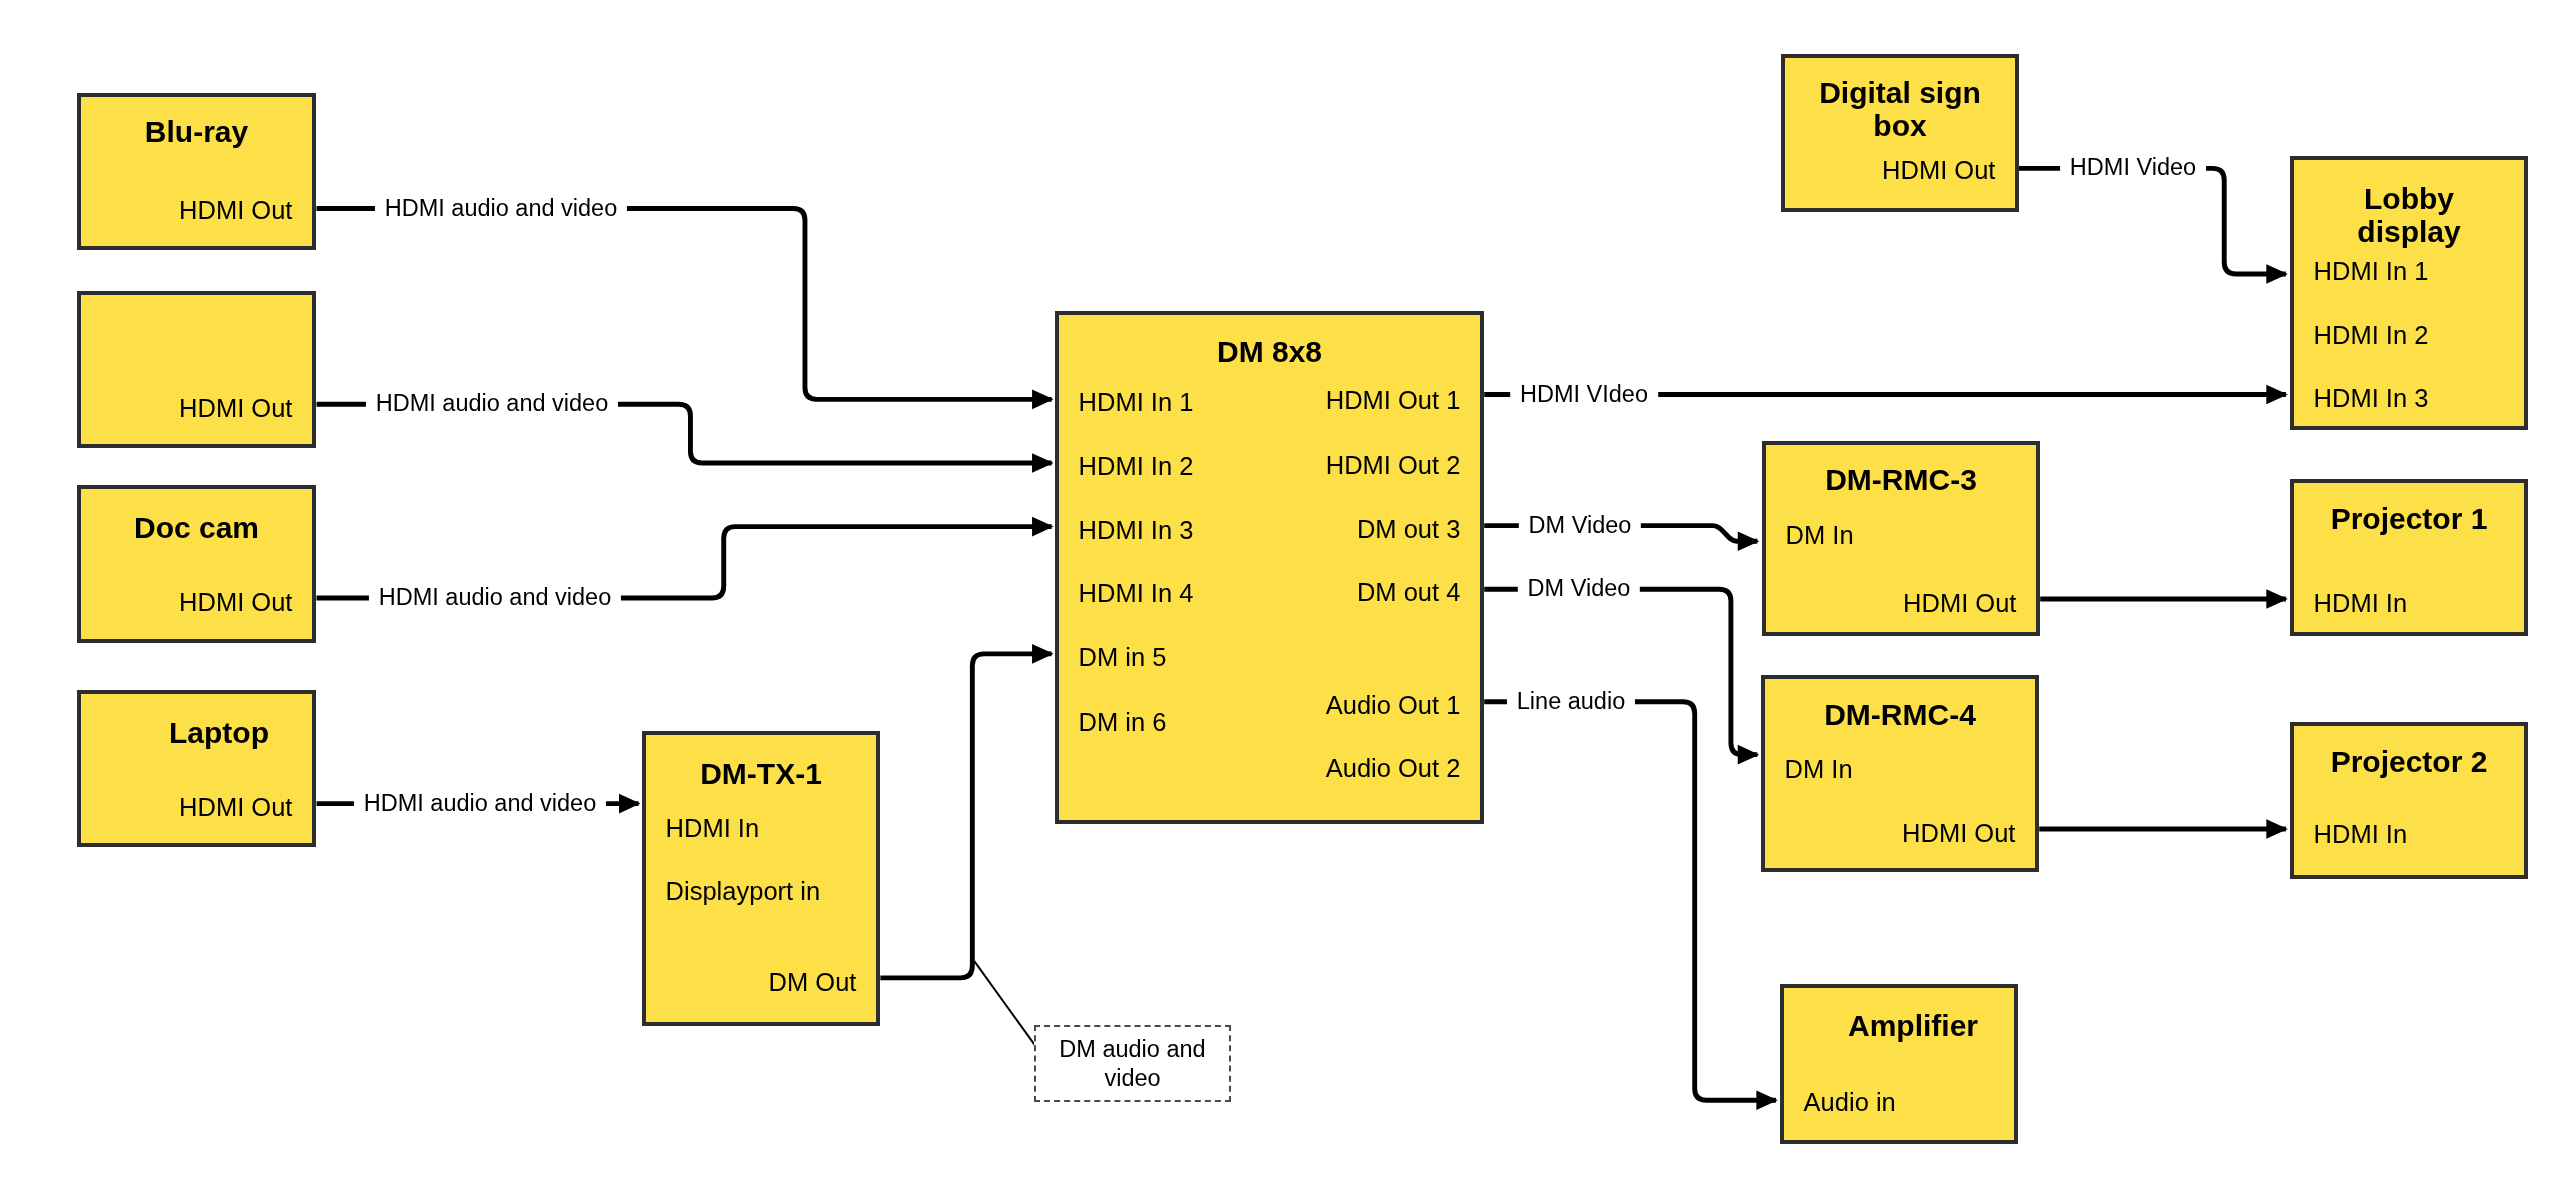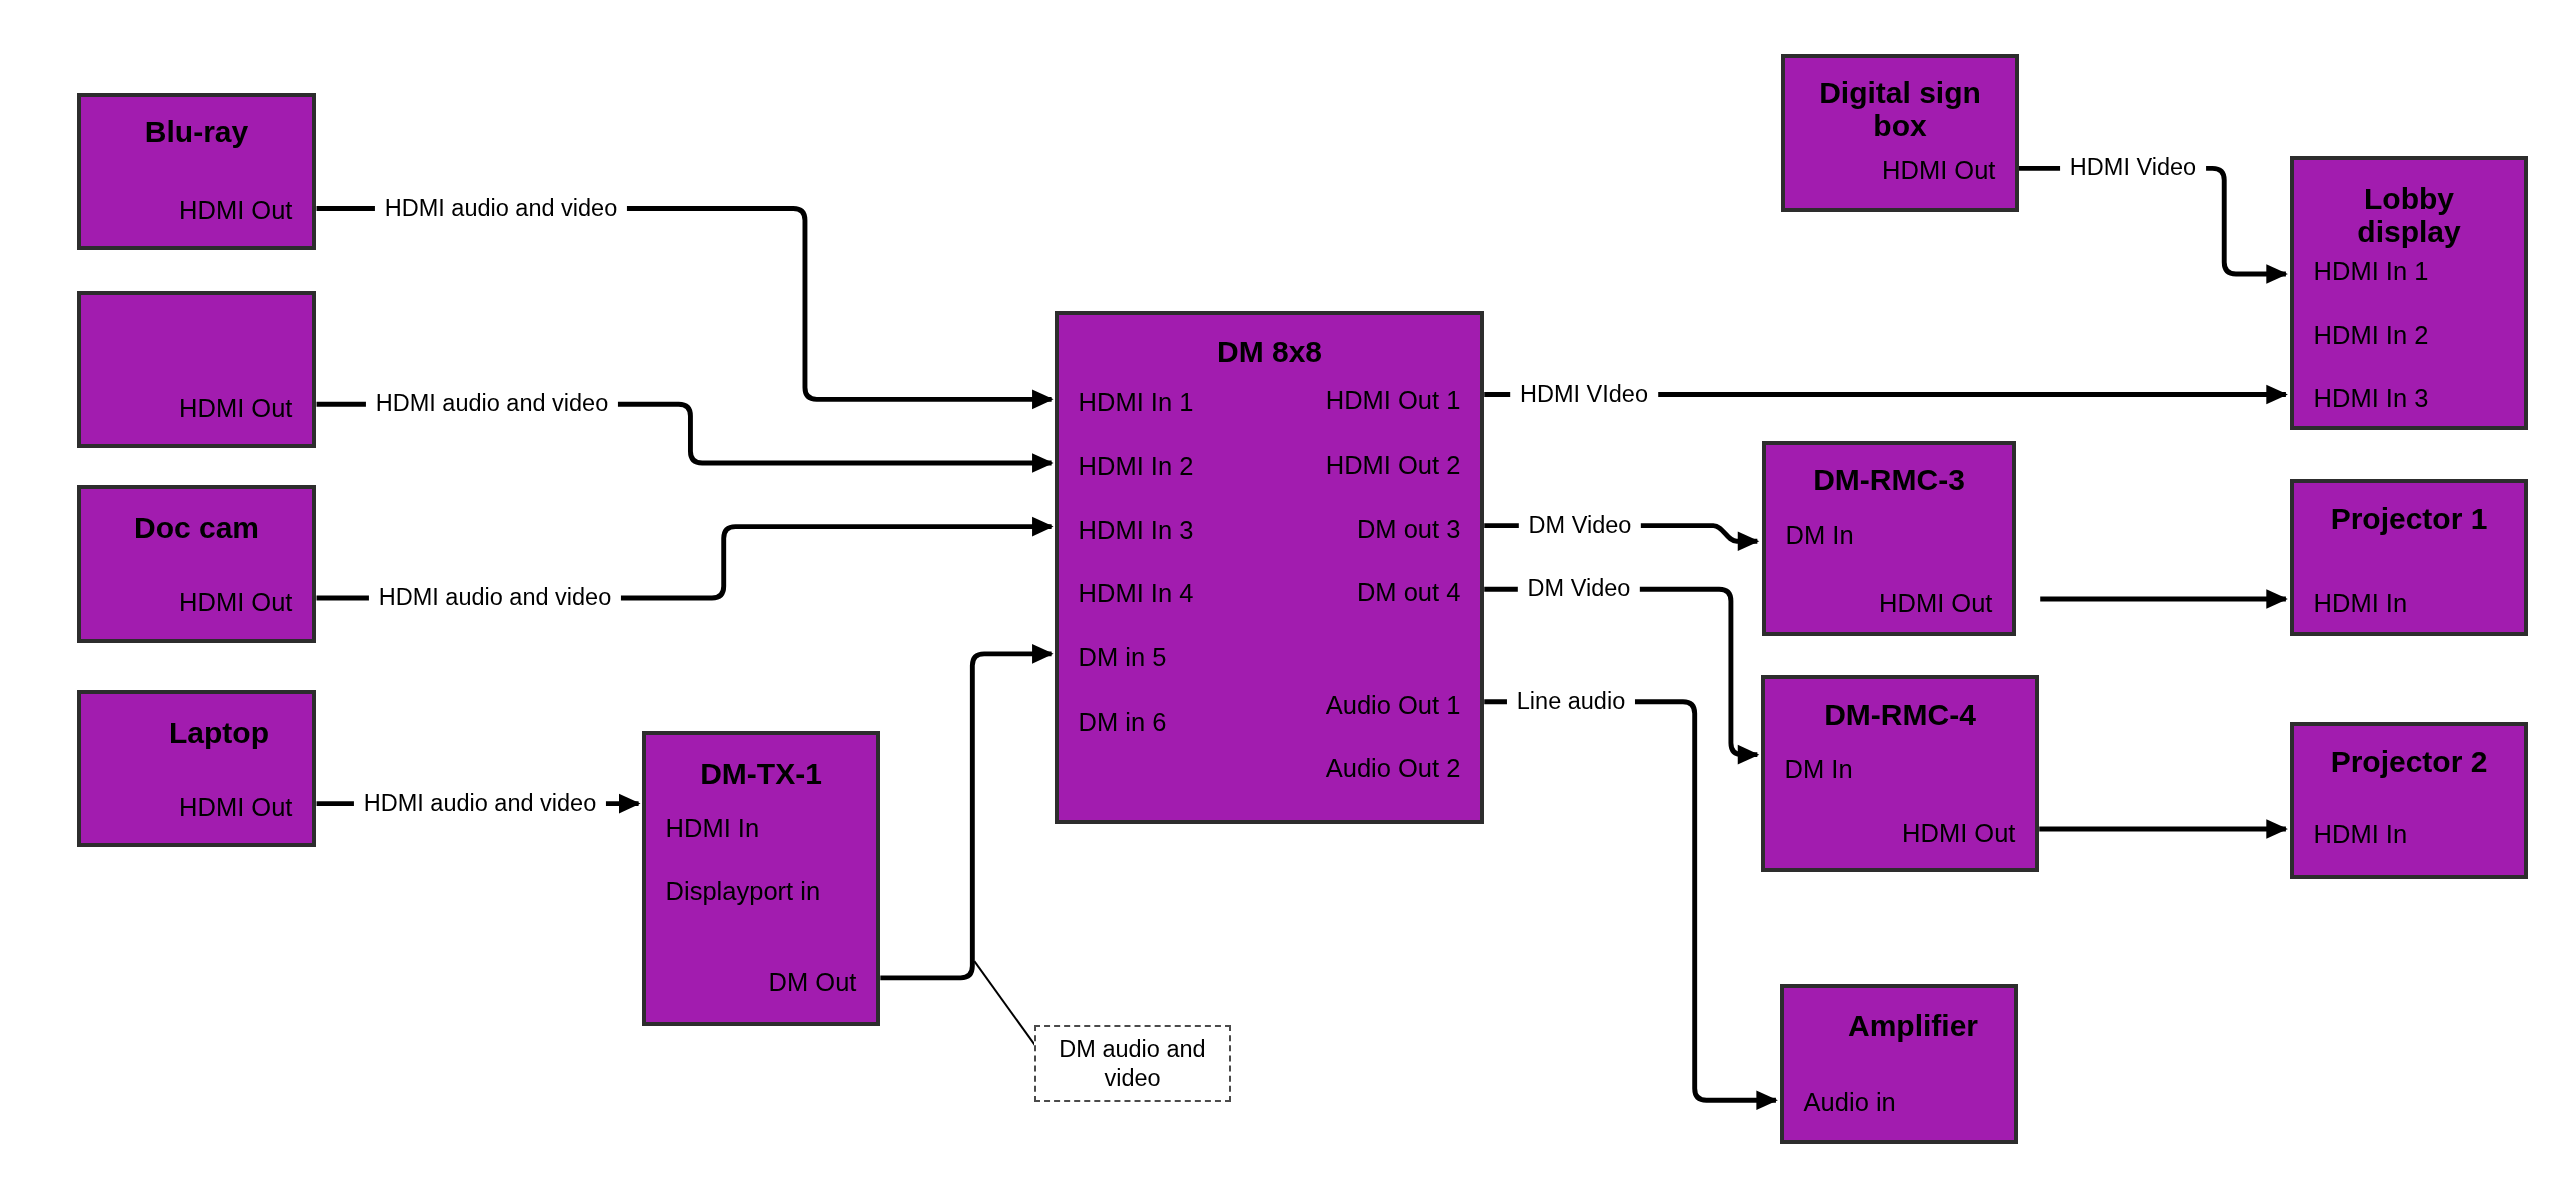--- a/index.html
+++ b/index.html
@@ -2,21 +2,21 @@
 <html><head>
 <meta charset="utf-8">
 <style>
   html,body { margin:0; padding:0; background:#fff; }
   .canvas {
     position:relative; width:2576px; height:1201px; background:#ffffff;
     font-family:"Liberation Sans", sans-serif; color:#000; overflow:hidden;
   }
   svg.wires { position:absolute; left:0; top:0; z-index:1; }
   .node {
-    position:absolute; background:#a21caf; border:4.9px solid #2d2d2d;
+    position:absolute; background:#fde047; border:4.9px solid #2d2d2d;
     box-sizing:border-box; z-index:2;text-decoration:underline;
   }
   .title {
     position:absolute; left:0; right:0; text-align:center;
     font-weight:700; font-size:30px; line-height:33px;
   }
   .port {
     position:absolute; font-size:25.5px; line-height:31px; white-space:nowrap;
   }
   .port.l { left:19.6px; }
@@ -108,21 +108,21 @@
     <div class="port r" style="top:97px;">HDMI Out</div>
   </div>
 
   <div class="node" style="left:2290px; top:156px; width:238px; height:274px;">
     <div class="title" style="top:21.5px; padding:0 47px;">Lobby display</div>
     <div class="port l" style="top:96px;">HDMI In 1</div>
     <div class="port l" style="top:160px;">HDMI In 2</div>
     <div class="port l" style="top:223px;">HDMI In 3</div>
   </div>
 
-  <div class="node" style="left:1762px; top:441px; width:254px; height:195px;">
+  <div class="node" style="left:1762px; top:441px; width:278px; height:195px;">
     <div class="title" style="top:17.6px;">DM-RMC-3</div>
     <div class="port l" style="top:75px;">DM In</div>
     <div class="port r" style="top:143px;">HDMI Out</div>
   </div>
 
   <div class="node" style="left:2290px; top:479px; width:238px; height:157px;">
     <div class="title" style="top:18.6px;">Projector 1</div>
     <div class="port l" style="top:105px;">HDMI In</div>
   </div>
 

